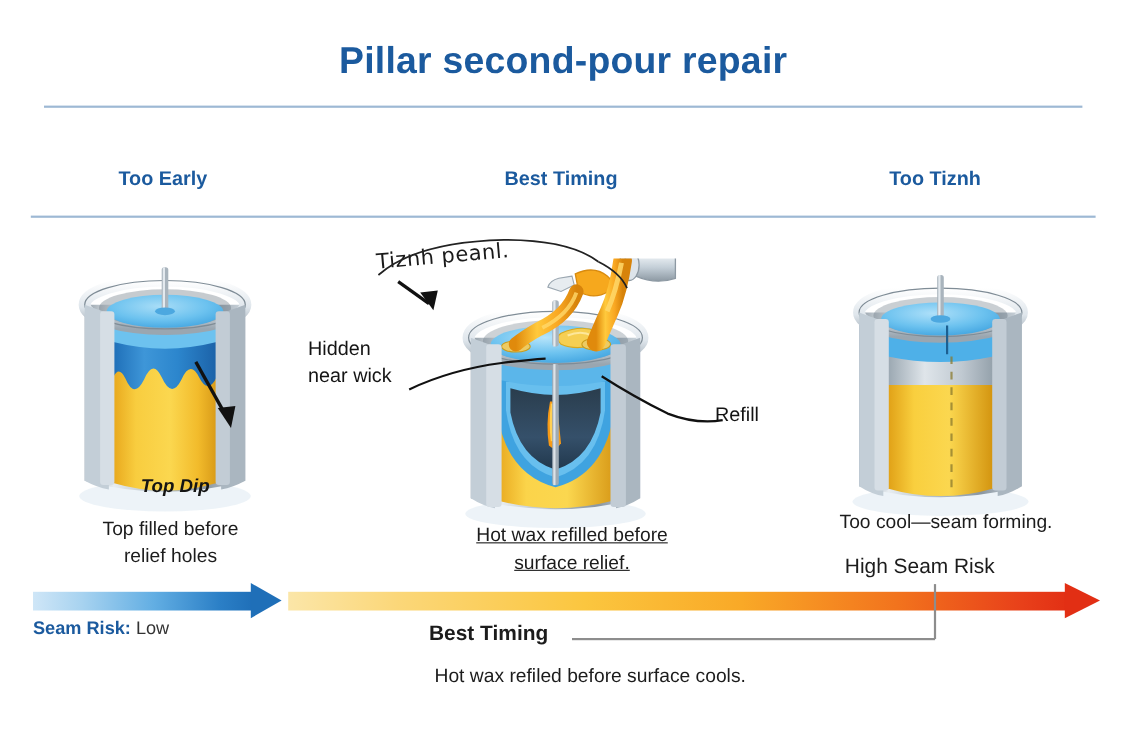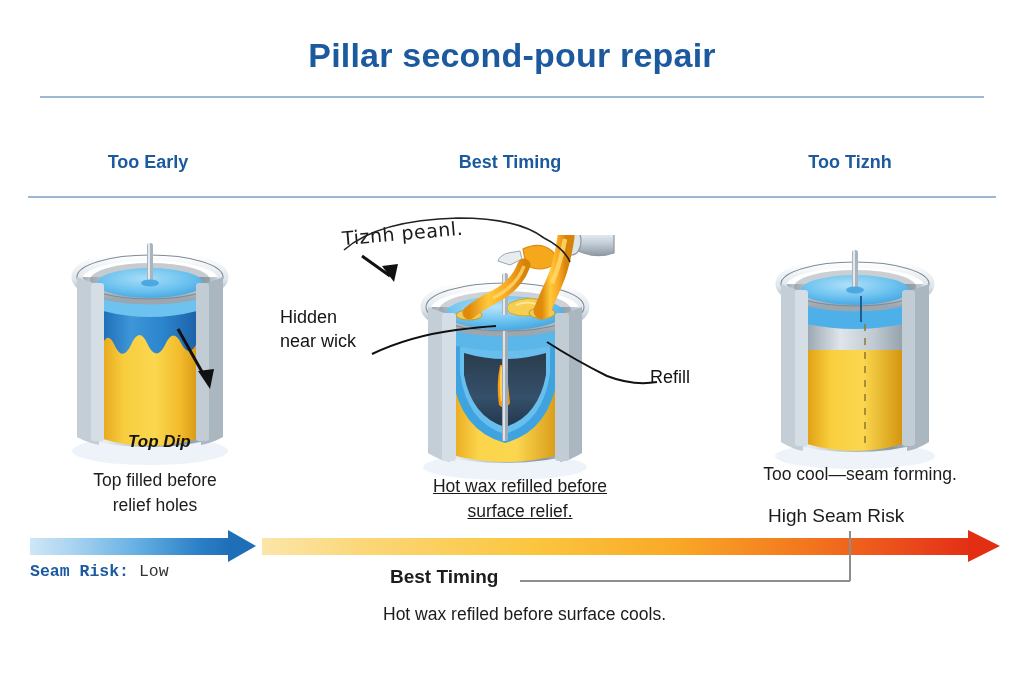--- a/index.html
+++ b/index.html
@@ -80,39 +80,38 @@
   }
   .bar-warm-head{
     position:absolute;left:968px;top:530px;width:0;height:0;
     border-top:16px solid transparent;
     border-bottom:16px solid transparent;
     border-left:32px solid #e22f14;
   }
   .seam-risk-label{
     position:absolute;left:30px;top:562px;
     font-size:16.5px;
-    font-family:Liberation Mono, monospace;
   }
   .seam-risk-label .k{color:#1b5a9e;font-weight:bold;}
   .seam-risk-label .v{color:#333333;}
 
   .best-timing-label{
     position:absolute;left:390px;top:566px;
     font-size:19px;font-weight:bold;color:#1c1c1c;
   }
   .leader-h{
     position:absolute;left:520px;top:580px;width:330px;height:1.5px;
     background:#8d8d8d;
   }
   .leader-v{
     position:absolute;left:849px;top:531px;width:1.5px;height:50px;
     background:#8d8d8d;
   }
   .best-timing-sub{
-    position:absolute;left:383px;top:604px;
+    position:absolute;left:395px;top:604px;
     font-size:17.5px;color:#1c1c1c;
   }
   .high-seam-risk{
     position:absolute;left:768px;top:505px;
     font-size:19px;color:#1c1c1c;
   }
 
   
   .sketch-note{
     position:absolute;left:340px;top:222px;

